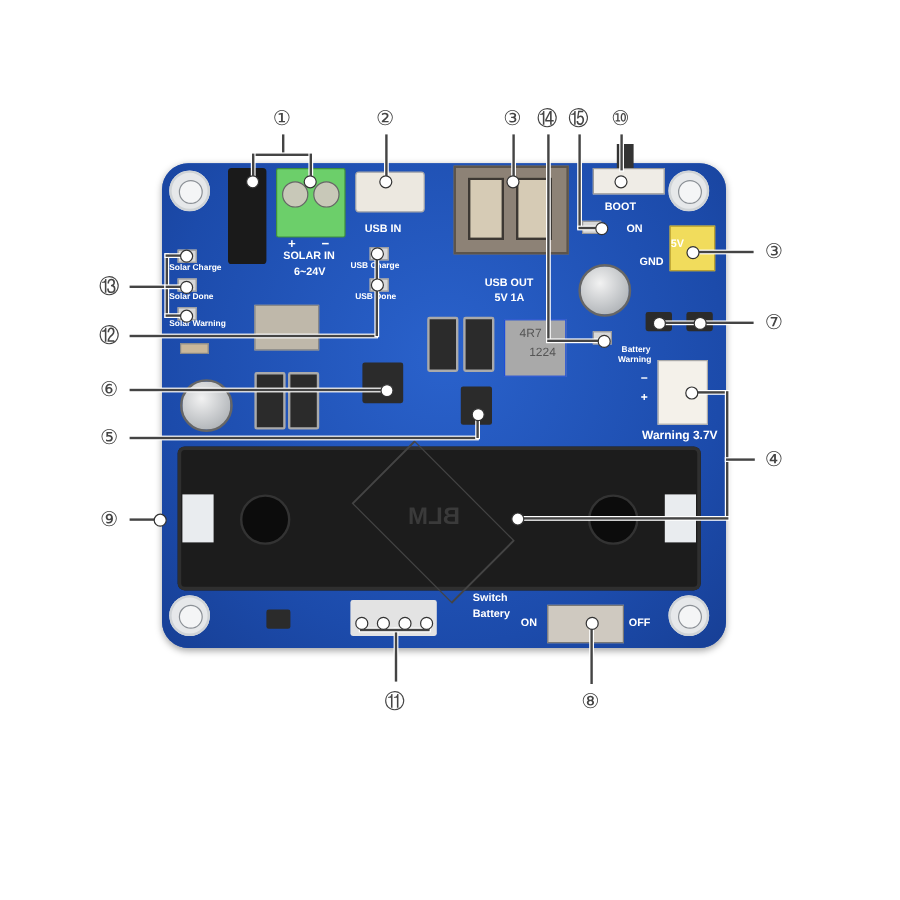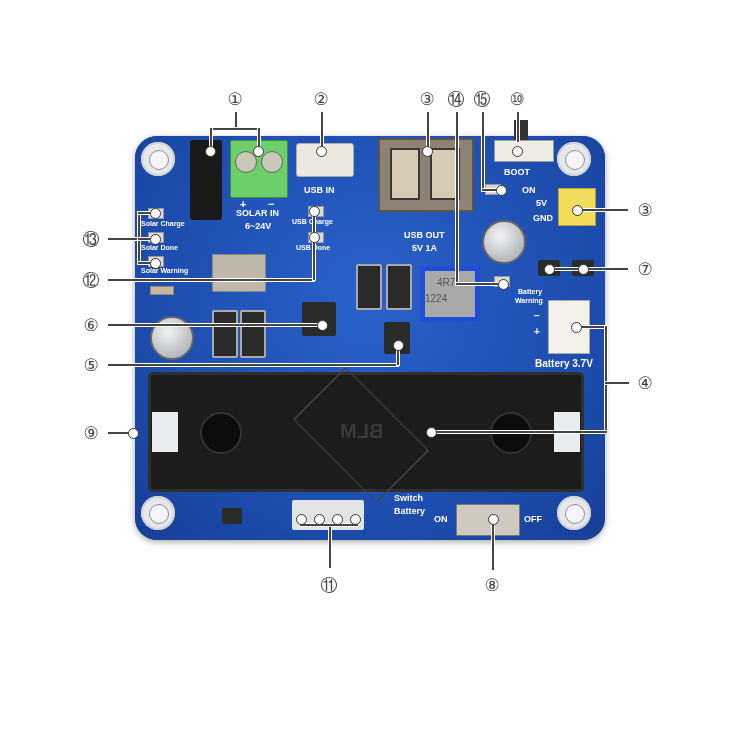--- a/index.html
+++ b/index.html
@@ -58,40 +58,40 @@
 <div class="abs silk" style="left:412px;top:243px;">5V 1A</div>
 
 <div class="abs" style="left:494px;top:140px;width:58px;height:20px;background:#efece6;border:1px solid #999;"></div>
 <div class="abs" style="left:514px;top:120px;width:14px;height:20px;background:#333;"></div>
 <div class="abs silk" style="left:504px;top:167px;">BOOT</div>
 
 <div class="abs led" style="left:485px;top:184px;"></div>
 <div class="abs silk" style="left:522px;top:185px;">ON</div>
 
 <div class="abs" style="left:558px;top:188px;width:36px;height:36px;background:#f1dc5c;border:1px solid #b9a030;"></div>
-<div class="abs silk" style="left:536px;top:198px;">5V</div>
+<div class="abs silk" style="left:559px;top:198px;">5V</div>
 <div class="abs silk" style="left:533px;top:213px;">GND</div>
 
 <div class="abs cap" style="left:482px;top:220px;width:40px;height:40px;"></div>
 
 <div class="abs chip" style="left:538px;top:260px;width:22px;height:16px;"></div>
 <div class="abs chip" style="left:572px;top:260px;width:22px;height:16px;"></div>
 
 <div class="abs led" style="left:494px;top:276px;"></div>
 <div class="abs silk-s" style="left:518px;top:288px;">Battery</div>
 <div class="abs silk-s" style="left:515px;top:297px;">Warning</div>
 
 <div class="abs" style="left:548px;top:300px;width:40px;height:52px;background:#f4f1ea;border:1px solid #aaa;"></div>
 <div class="abs silk" style="left:534px;top:310px;font-size:10px;">−</div>
 <div class="abs silk" style="left:534px;top:326px;font-size:10px;">+</div>
-<div class="abs silk" style="left:535px;top:358px;font-size:10px;">Battery 3.7V</div>
-
-<div class="abs" style="left:420px;top:266px;width:50px;height:46px;background:#a9a9a9;border:5px solid #1d4ed8;">
+<div class="abs silk" style="left:535px;top:358px;font-size:10px;">Warning 3.7V</div>
+
+<div class="abs" style="left:420px;top:266px;width:50px;height:46px;background:#a9a9a9;border:1px solid #1d4ed8;">
   <div class="abs" style="left:12px;top:6px;font-size:10px;color:#555;">4R7</div>
-  <div class="abs" style="left:0;top:22px;font-size:10px;color:#555;">1224</div>
+  <div class="abs" style="left:20px;top:22px;font-size:10px;color:#555;">1224</div>
 </div>
 
 <div class="abs chip" style="left:356px;top:264px;width:22px;height:42px;border:2px solid #aaa;"></div>
 <div class="abs chip" style="left:386px;top:264px;width:22px;height:42px;border:2px solid #aaa;"></div>
 
 <div class="abs chip" style="left:302px;top:302px;width:34px;height:34px;"></div>
 
 <div class="abs chip" style="left:384px;top:322px;width:26px;height:32px;"></div>
 
 <div class="abs cap" style="left:150px;top:316px;width:40px;height:40px;"></div>

